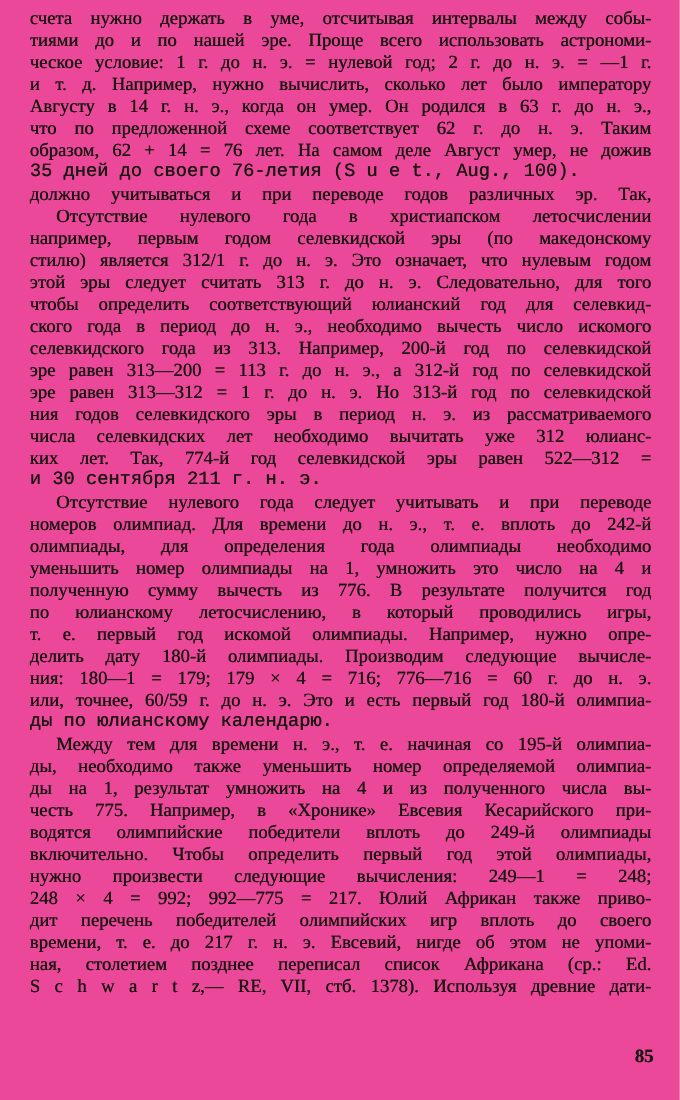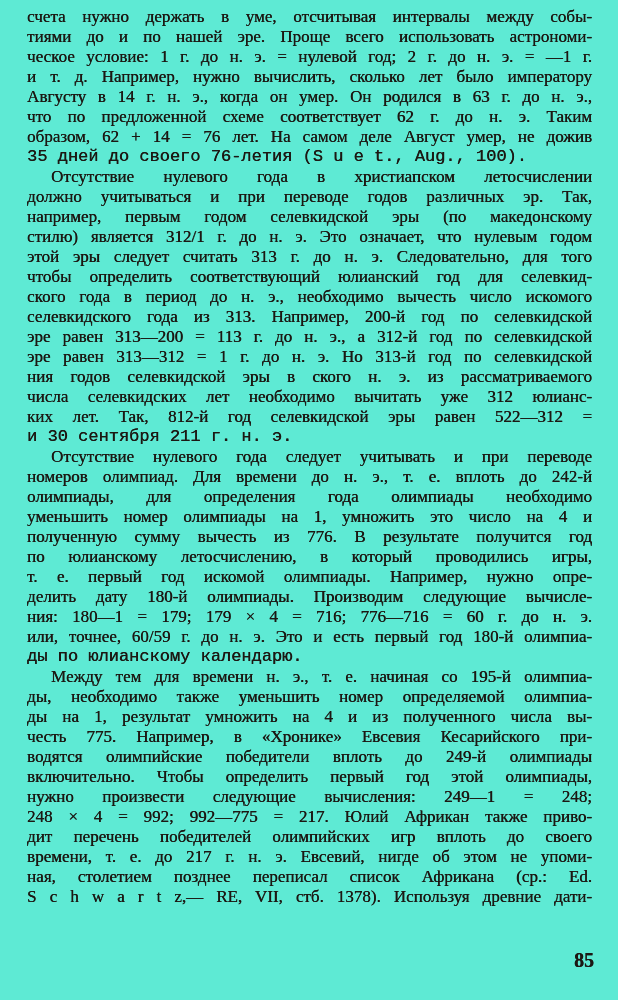--- a/index.html
+++ b/index.html
@@ -6,21 +6,21 @@
   html, body {
     margin: 0;
     padding: 0;
     background: #e8e6e0;
   }
   .scan-page {
     position: relative;
     width: 618px;
     height: 1000px;
     margin: 0 auto;
-    background: #5eead4;
+    background: #ec4899;
     overflow: hidden;
     font-family: "Liberation Serif", "DejaVu Serif", serif;
     color: #1c1813;
   }
   .text-block {
     position: absolute;
     left: 27px;
     top: 7px;
     width: 565px;
   }
@@ -39,53 +39,53 @@
   }
   .line.para-end {
     text-align-last: left;
     font-family: Liberation Mono, monospace;
     -moz-text-align-last: left;
   }
   .page-number {
     position: absolute;
     top: 950px;
     right: 24px;
-    font-size: 20px;
+    font-size: 17px;
     font-weight: bold;
     line-height: 20px;
     text-shadow: 0.3px 0 0 currentColor;
     font-family: Liberation Serif, serif;
   }
 </style>
 </head>
 <body>
 
 <div class="scan-page">
   <div class="text-block" id="text-block">
       <div class="line">счета нужно держать в уме, отсчитывая интервалы между собы-</div>
       <div class="line">тиями до и по нашей эре. Проще всего использовать астрономи-</div>
       <div class="line">ческое условие: 1 г. до н. э. = нулевой год; 2 г. до н. э. = —1 г.</div>
       <div class="line">и т. д. Например, нужно вычислить, сколько лет было императору</div>
       <div class="line">Августу в 14 г. н. э., когда он умер. Он родился в 63 г. до н. э.,</div>
       <div class="line">что по предложенной схеме соответствует 62 г. до н. э. Таким</div>
       <div class="line">образом, 62 + 14 = 76 лет. На самом деле Август умер, не дожив</div>
       <div class="line para-end">35 дней до своего 76-летия (S u e t., Aug., 100).</div>
+      <div class="line">должно учитываться и при переводе годов различных эр. Так,</div>
       <div class="line indent">Отсутствие нулевого года в христиапском летосчислении</div>
-      <div class="line">должно учитываться и при переводе годов различных эр. Так,</div>
       <div class="line">например, первым годом селевкидской эры (по македонскому</div>
       <div class="line">стилю) является 312/1 г. до н. э. Это означает, что нулевым годом</div>
       <div class="line">этой эры следует считать 313 г. до н. э. Следовательно, для того</div>
       <div class="line">чтобы определить соответствующий юлианский год для селевкид-</div>
       <div class="line">ского года в период до н. э., необходимо вычесть число искомого</div>
       <div class="line">селевкидского года из 313. Например, 200-й год по селевкидской</div>
       <div class="line">эре равен 313—200 = 113 г. до н. э., а 312-й год по селевкидской</div>
       <div class="line">эре равен 313—312 = 1 г. до н. э. Но 313-й год по селевкидской</div>
-      <div class="line">ния годов селевкидской эры в ского н. э. из рассматриваемого</div>
+      <div class="line">ния годов селевкидского эры в период н. э. из рассматриваемого</div>
       <div class="line">числа селевкидских лет необходимо вычитать уже 312 юлианс-</div>
-      <div class="line">ких лет. Так, 812-й год селевкидской эры равен 522—312 =</div>
+      <div class="line">ких лет. Так, 774-й год селевкидской эры равен 522—312 =</div>
       <div class="line para-end">и 30 сентября 211 г. н. э.</div>
       <div class="line indent">Отсутствие нулевого года следует учитывать и при переводе</div>
       <div class="line">номеров олимпиад. Для времени до н. э., т. е. вплоть до 242-й</div>
       <div class="line">олимпиады, для определения года олимпиады необходимо</div>
       <div class="line">уменьшить номер олимпиады на 1, умножить это число на 4 и</div>
       <div class="line">полученную сумму вычесть из 776. В результате получится год</div>
       <div class="line">по юлианскому летосчислению, в который проводились игры,</div>
       <div class="line">т. е. первый год искомой олимпиады. Например, нужно опре-</div>
       <div class="line">делить дату 180-й олимпиады. Производим следующие вычисле-</div>
       <div class="line">ния: 180—1 = 179; 179 × 4 = 716; 776—716 = 60 г. до н. э.</div>

